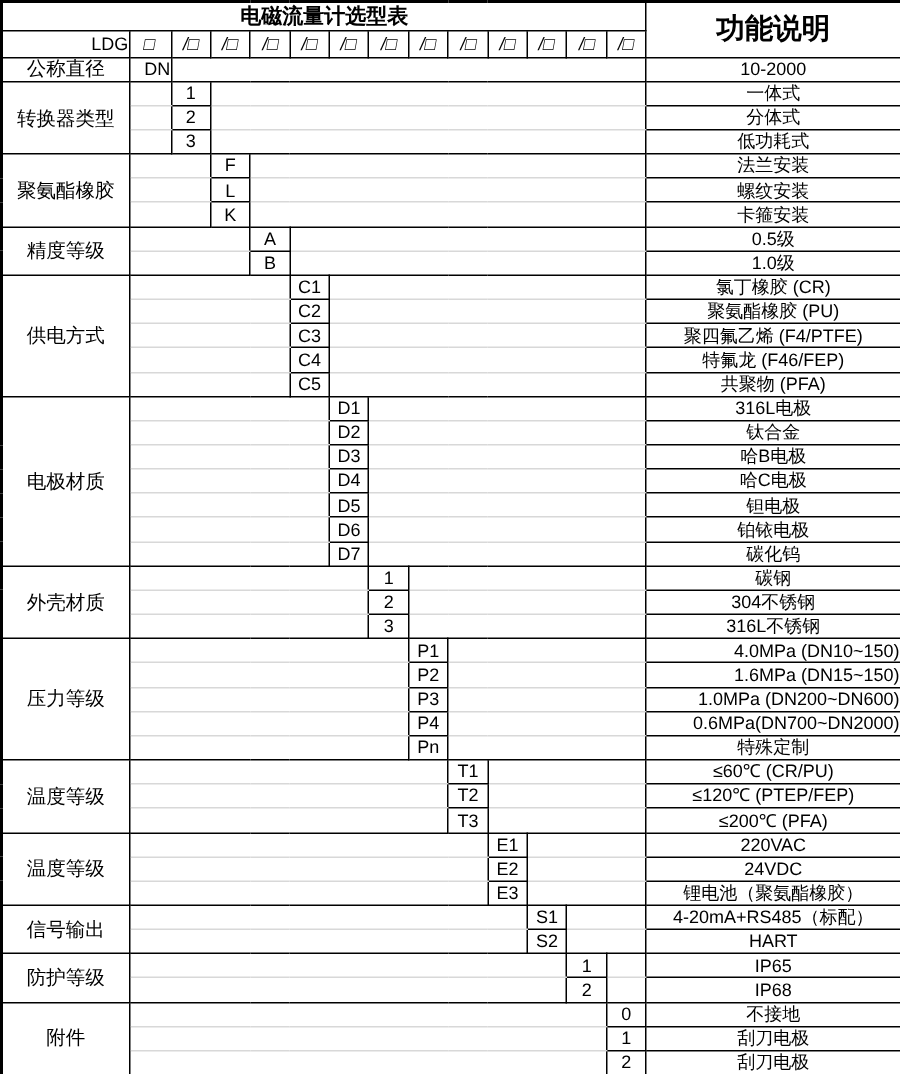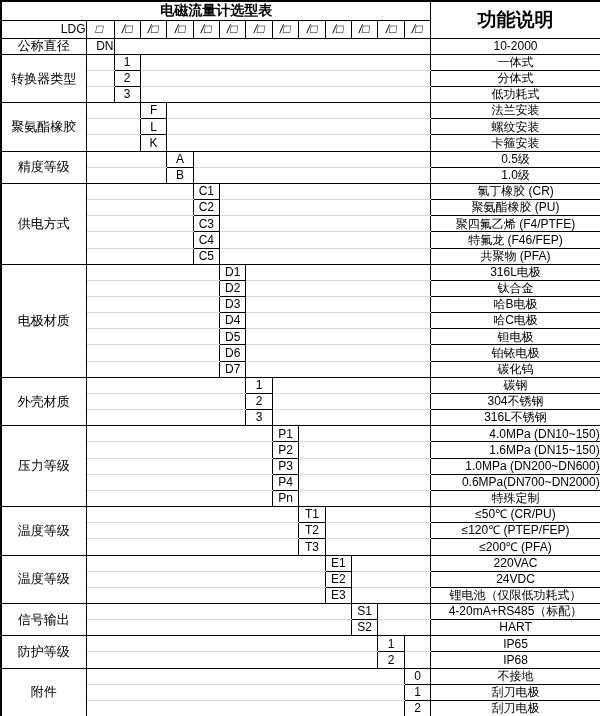--- a/index.html
+++ b/index.html
@@ -244,21 +244,21 @@
           <td class="filler gb" colspan="7"></td>
           <td>Pn</td>
           <td class="filler gb" colspan="5"></td>
           <td class="desc">特殊定制</td>
         </tr>
         <tr>
           <td class="cat" rowspan="3">温度等级</td>
           <td class="filler gt" colspan="8"></td>
           <td>T1</td>
           <td class="filler gt" colspan="4"></td>
-          <td class="desc">≤50℃ (CR/PU)</td>
+          <td class="desc">≤60℃ (CR/PU)</td>
         </tr>
         <tr>
           <td class="filler" colspan="8"></td>
           <td>T2</td>
           <td class="filler" colspan="4"></td>
           <td class="desc">≤120℃ (PTEP/FEP)</td>
         </tr>
         <tr>
           <td class="filler gb" colspan="8"></td>
           <td>T3</td>
@@ -275,21 +275,21 @@
         <tr>
           <td class="filler" colspan="9"></td>
           <td>E2</td>
           <td class="filler" colspan="3"></td>
           <td class="desc">24VDC</td>
         </tr>
         <tr>
           <td class="filler gb" colspan="9"></td>
           <td>E3</td>
           <td class="filler gb" colspan="3"></td>
-          <td class="desc">锂电池（仅限低功耗式）</td>
+          <td class="desc">锂电池（聚氨酯橡胶）</td>
         </tr>
         <tr>
           <td class="cat" rowspan="2">信号输出</td>
           <td class="filler gt" colspan="10"></td>
           <td>S1</td>
           <td class="filler gt" colspan="2"></td>
           <td class="desc">4-20mA+RS485（标配）</td>
         </tr>
         <tr>
           <td class="filler gb" colspan="10"></td>

